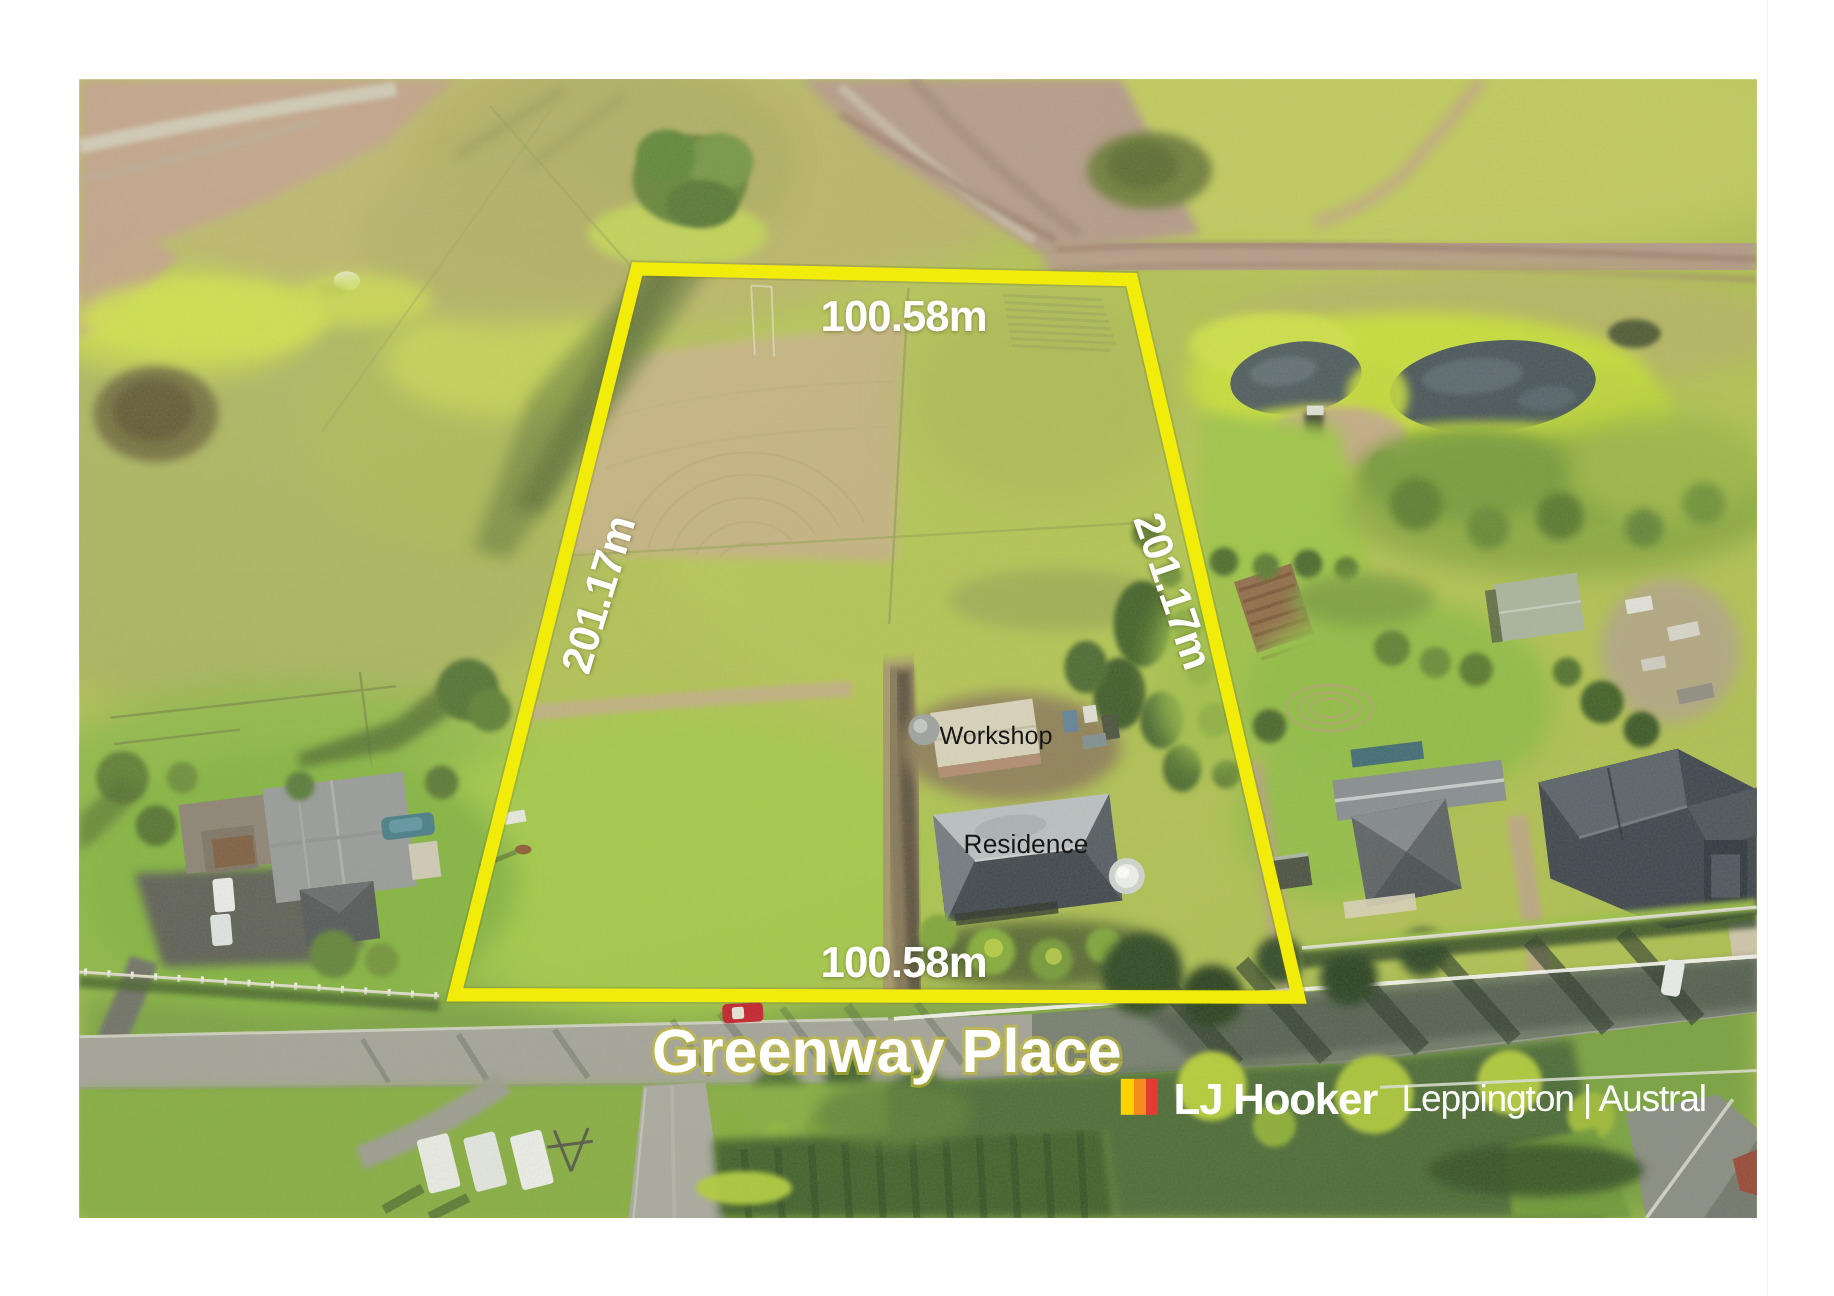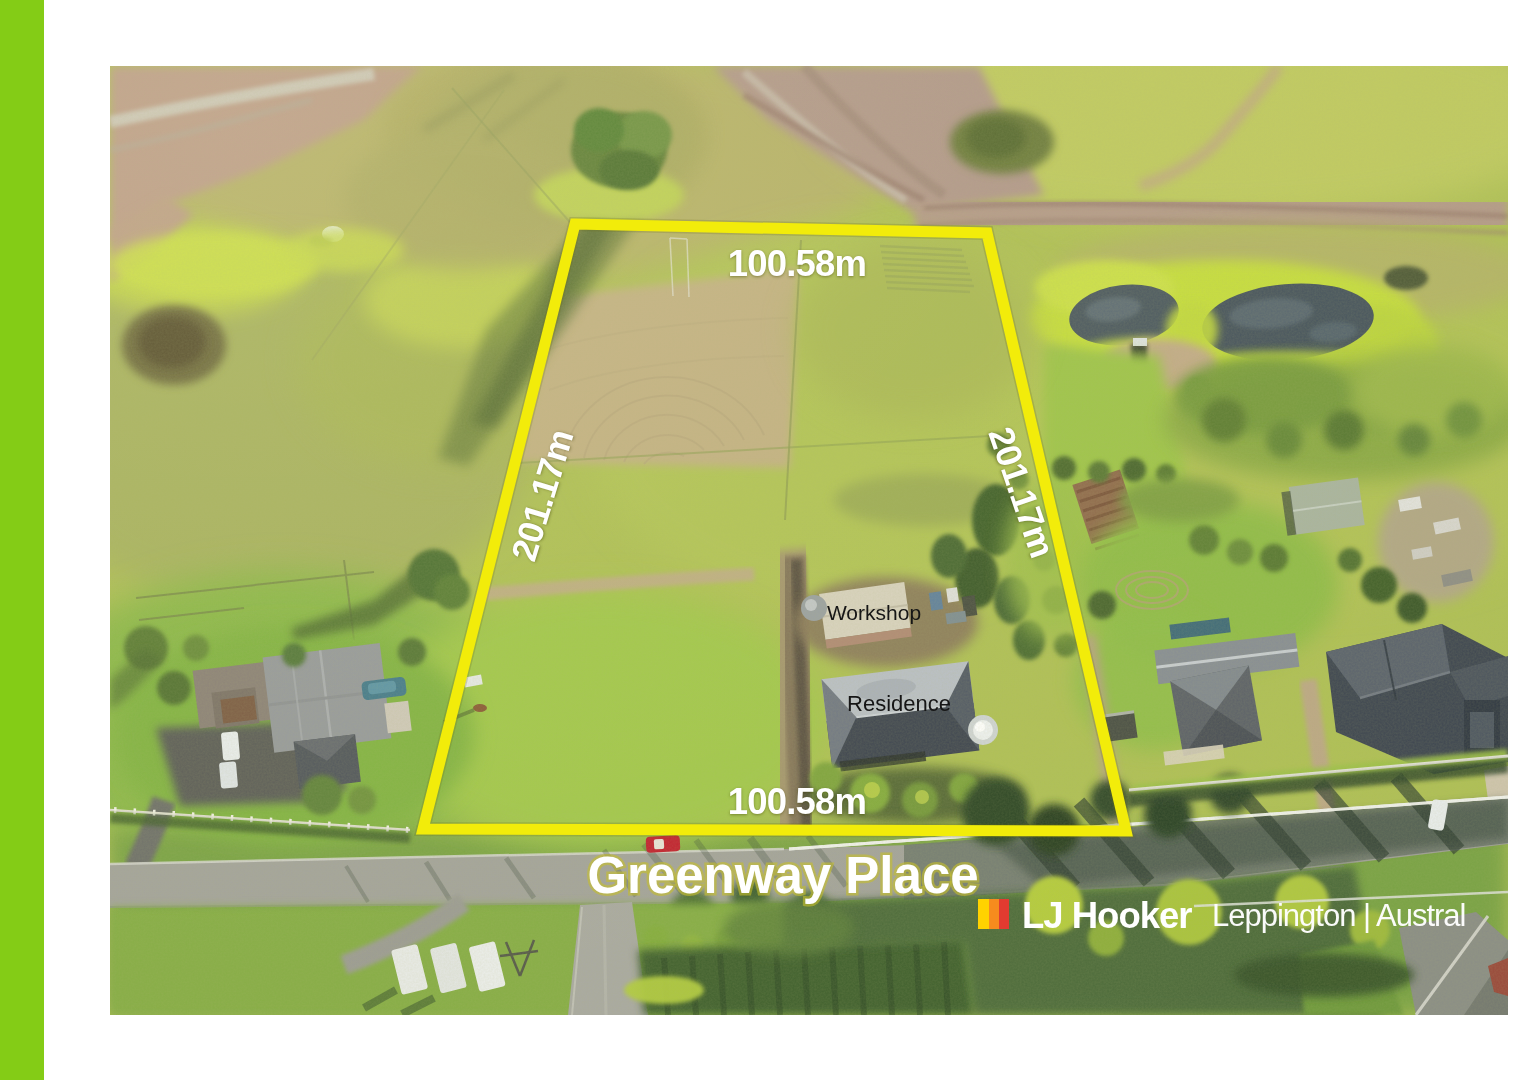--- a/index.html
+++ b/index.html
@@ -1,16 +1,16 @@
 <!DOCTYPE html>
 <html><head>
 <meta charset="utf-8">
 <style>
   html,body{margin:0;padding:0;background:#ffffff;}
-  #stage{position:relative;width:1473px;height:1080px;background:#84cc16;overflow:hidden;padding-left:44px;}
+  #stage{position:relative;width:1473px;height:1080px;background:#5eead4;overflow:hidden;}
   svg{display:block;}
   text{font-family:"Liberation Sans",sans-serif;}
 </style>
 </head>
 <body>
 <div id="stage">
 <svg width="1528" height="1080" viewBox="0 0 1528 1080" xmlns="http://www.w3.org/2000/svg">
 <defs>
   <clipPath id="photoClip">
           <rect x="66" y="66" width="1398" height="949"></rect>

